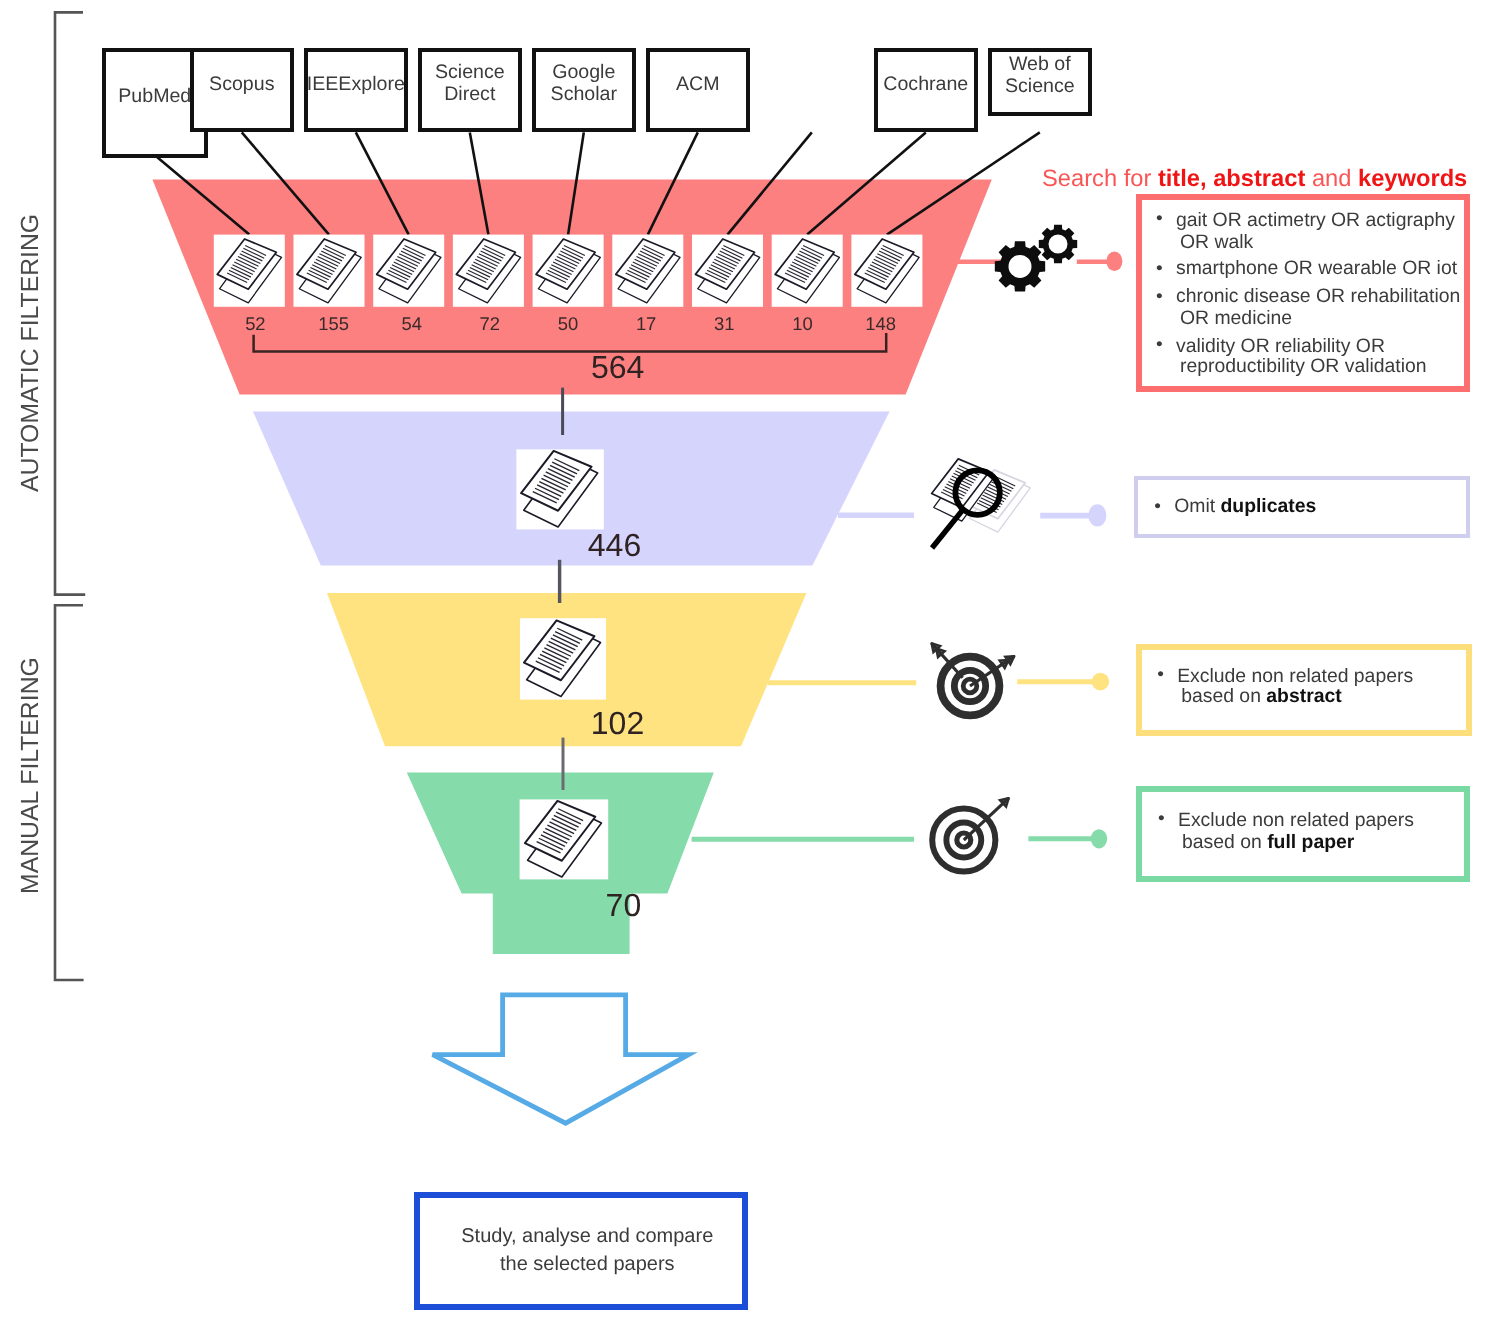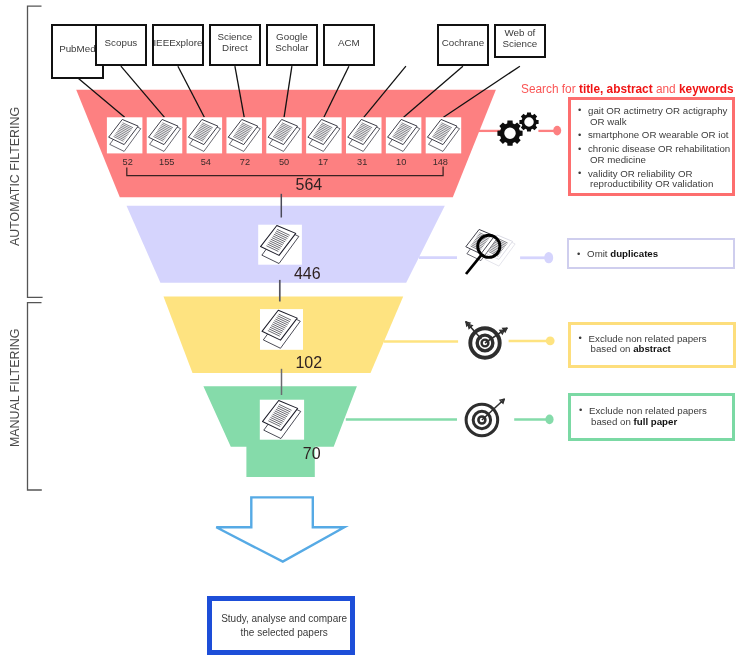--- a/index.html
+++ b/index.html
@@ -431,17 +431,17 @@
 </div>
 <div class="annbox" style="left:568.00px;top:393.40px;width:167.40px;height:47.80px;border:3.2px solid #7bd9a4;padding-top:9.5px;padding-left:6.0px;">
 <div class="annline"><span class="bul">•</span>
 <span class="">Exclude non related papers</span>
 </div>
 <div class="annline cont">
 <span class="">based on </span>
 <span class="b">full paper</span>
 </div>
 </div>
-<div class="outcome" style="left:207.4px;top:596.3px;width:148px;height:59.2px;border:5px solid #1d4ed8;">
+<div class="outcome" style="left:207.4px;top:596.3px;width:167px;height:59.2px;border:3px solid #1d4ed8;">
       <div>Study, analyse and compare</div>
       <div>the selected papers</div>
     </div>
   </div>
 
 </body></html>

